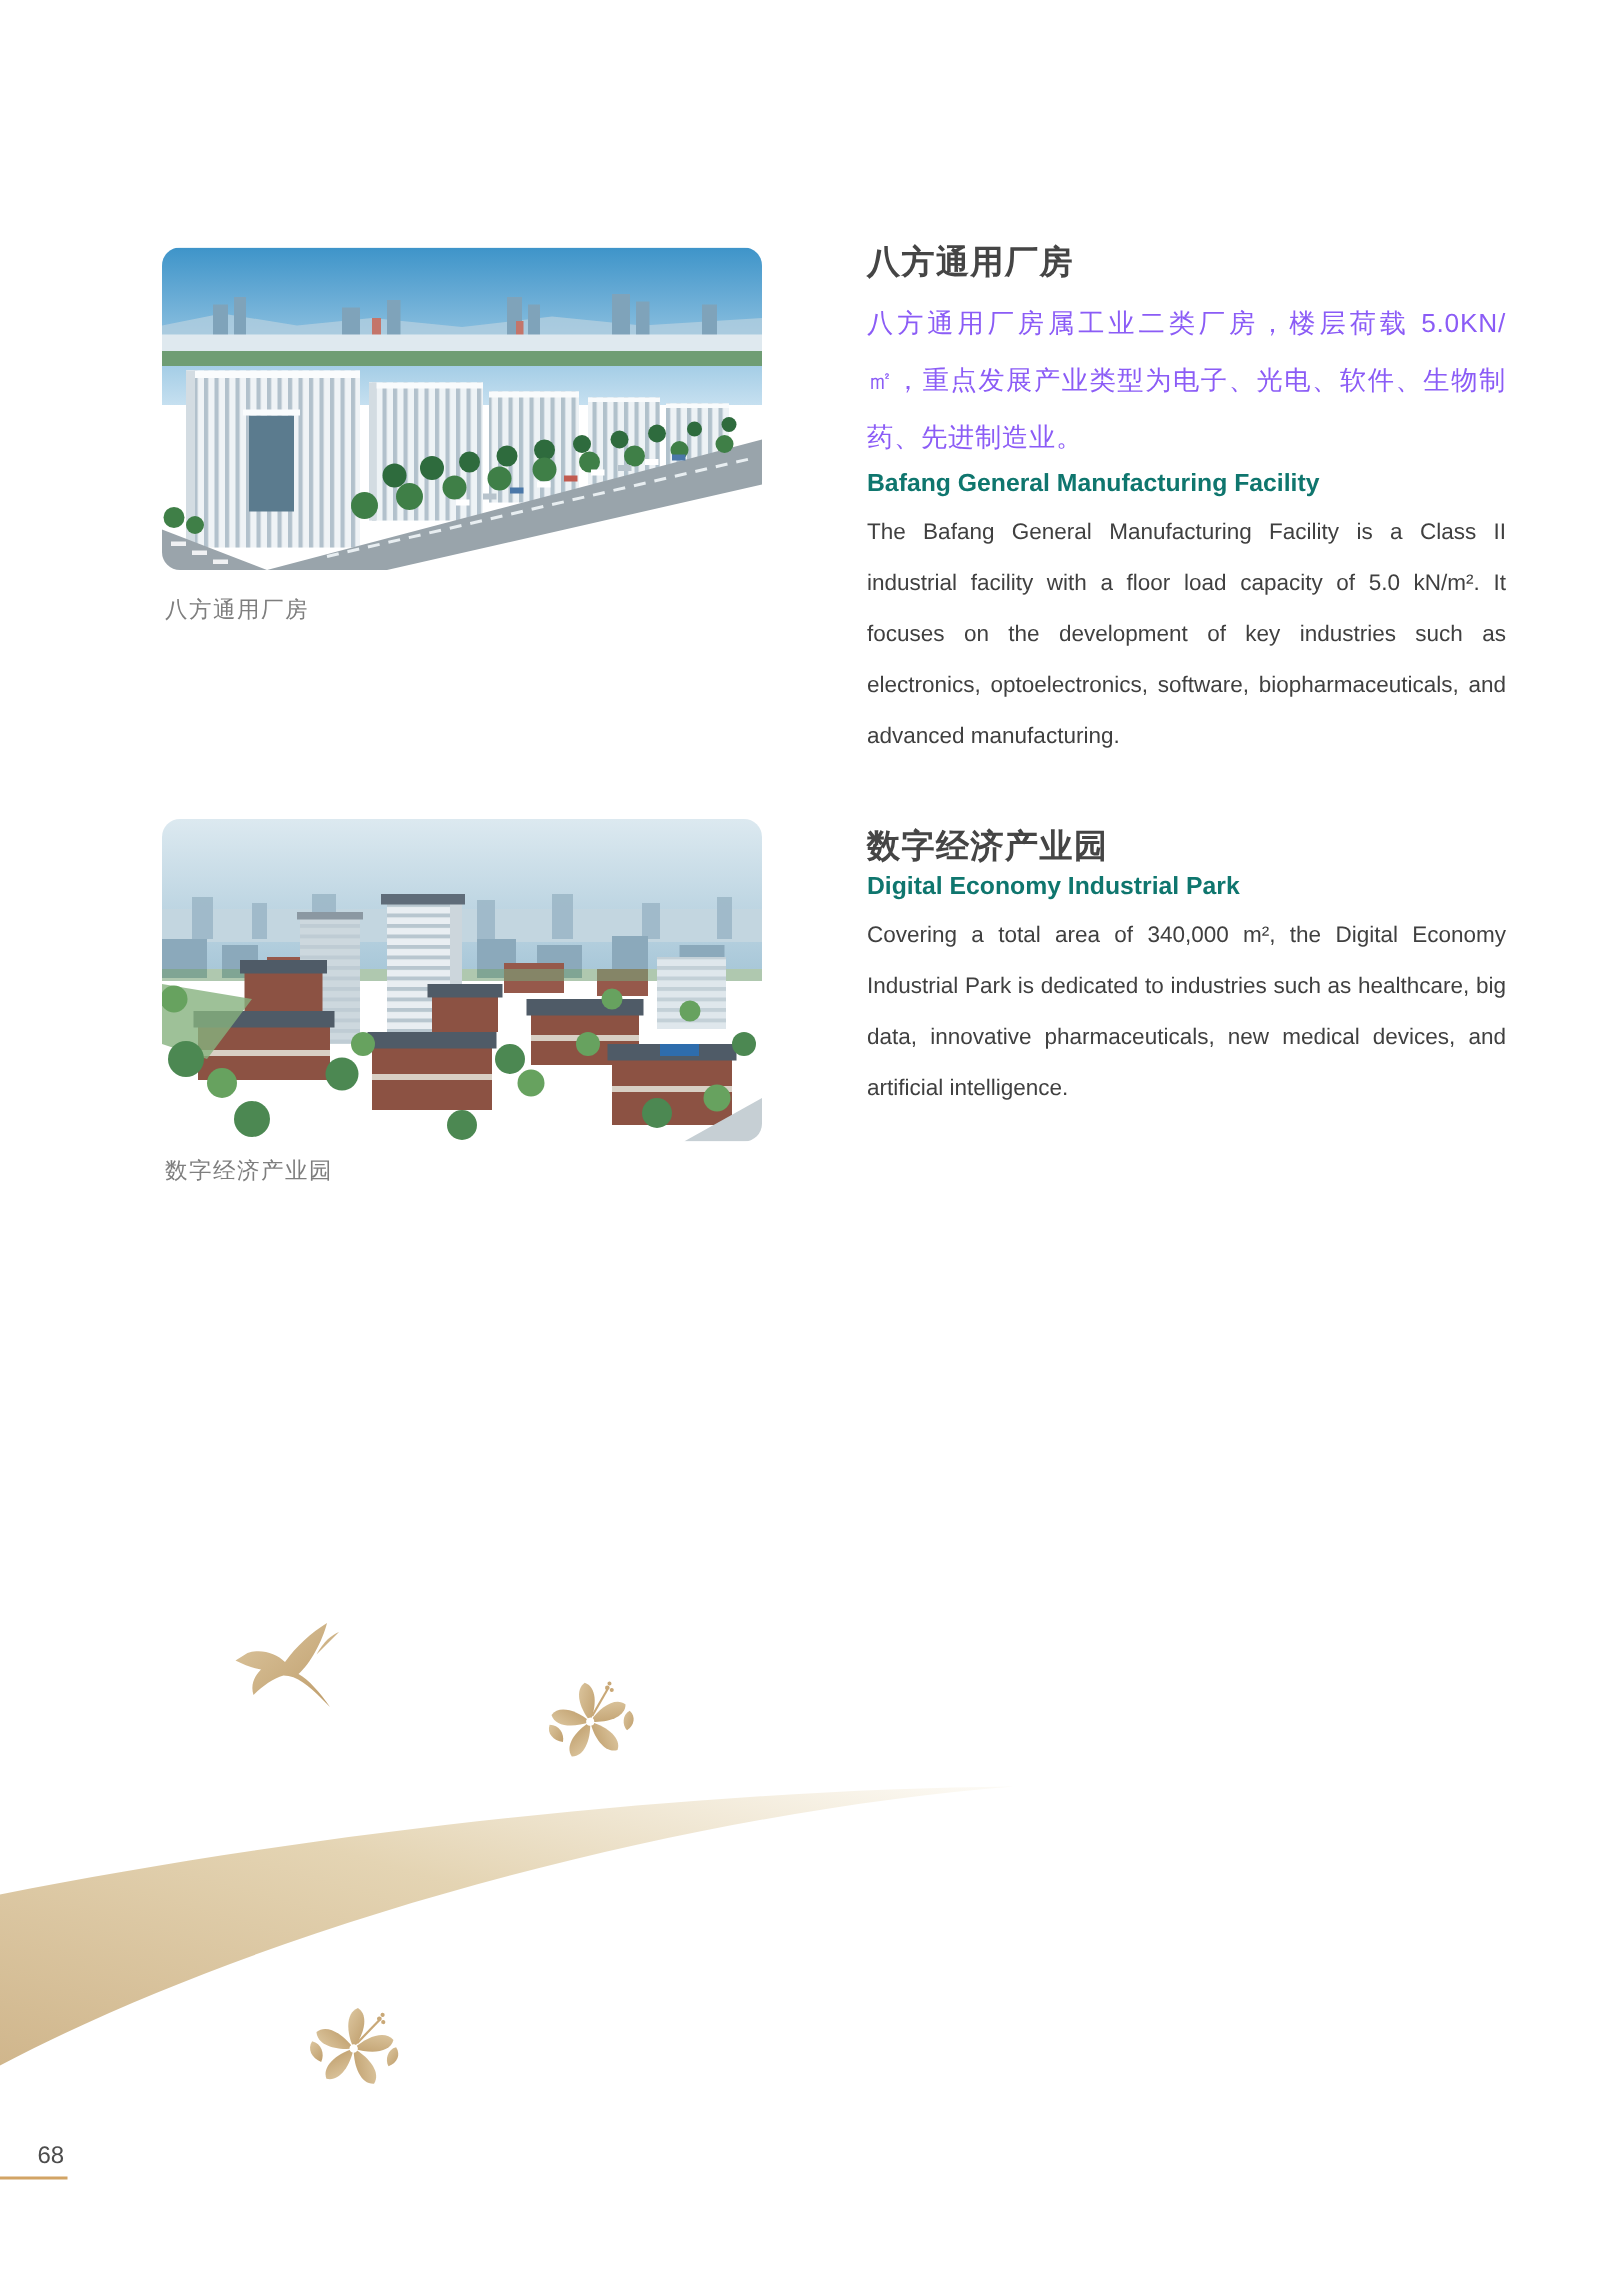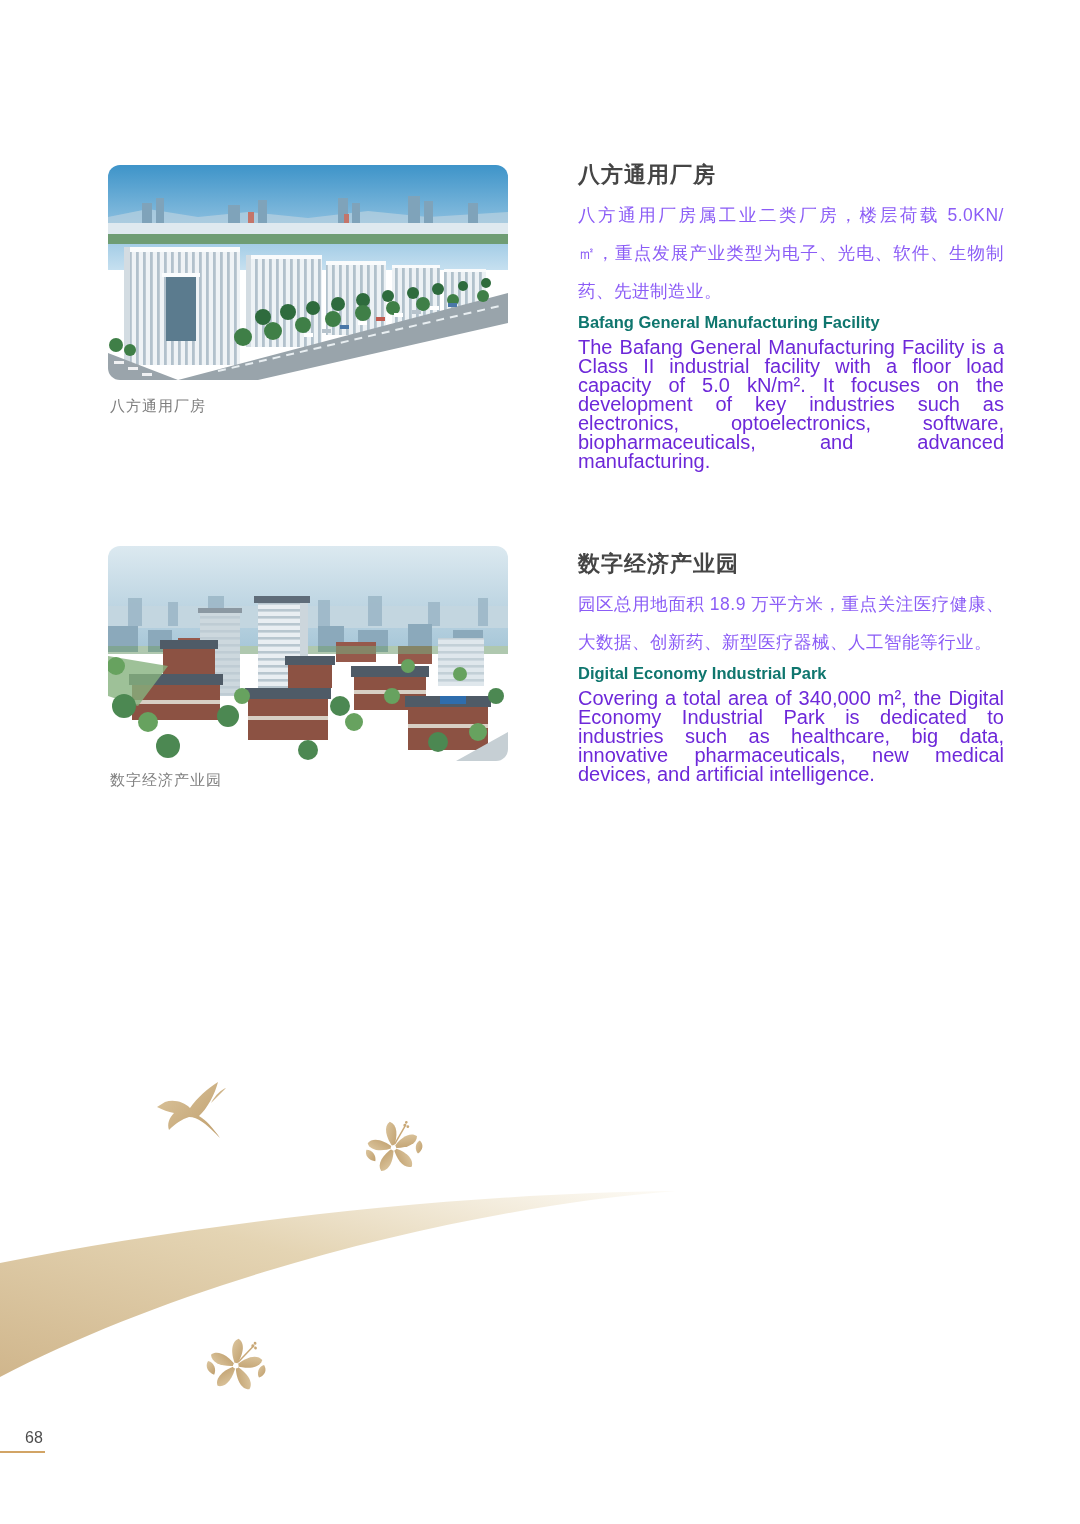--- a/index.html
+++ b/index.html
@@ -16,21 +16,21 @@
   .photo svg{display:block;width:100%;height:100%;}
   .caption{position:absolute;left:110px;font-size:15px;color:#7e7e7e;letter-spacing:1px;}
   #caption-1{top:397px;}
   #caption-2{top:771px;}
   .textcol{position:absolute;left:578px;width:426px;}
   #text-1{top:160px;}
   #text-2{top:549px;}
   .zh-h{margin:0;font-size:22px;line-height:30px;font-weight:700;color:#454545;letter-spacing:1px;}
   .zh-b{margin:6px 0 0;font-size:17.5px;line-height:38px;color:#8b5cf6;text-align:justify;letter-spacing:.5px;}
   .en-h{margin:0;font-size:16.5px;line-height:24px;font-weight:700;color:#0f766e;}
-  .en-b{margin:4px 0 0;font-size:20px;line-height:19px;color:#6d28d9;text-align:justify;}
+  .en-b{margin:4px 0 0;font-size:15px;line-height:34px;color:#404040;text-align:justify;}
   .decor{position:absolute;}
   #bird{left:156px;top:1081px;width:84px;height:60px;}
   #flower-1{left:360px;top:1117px;width:68px;height:56px;transform:rotate(-8deg);}
   #flower-2{left:198px;top:1334px;width:78px;height:58px;transform:rotate(6deg);}
   #swoosh{left:0;top:1185px;width:680px;height:205px;}
   .decor svg{display:block;width:100%;height:100%;}
   #page-num{position:absolute;left:25px;top:1429px;font-size:16px;color:#4d4d4d;}
   #page-rule{position:absolute;left:0;top:1451px;width:45px;height:2px;background:#d2a465;}
 </style>
 </head>
@@ -263,21 +263,20 @@
           <circle cx="352" cy="128" r="7"></circle>
           <circle cx="8" cy="120" r="9"></circle>
       </g>
       <polygon points="348,215 400,186 400,215" fill="#c6cfd4"></polygon>
     </svg>
   </figure>
   <div class="caption" id="caption-2">数字经济产业园</div>
 
   <div class="textcol" id="text-2">
     <h2 class="zh-h">数字经济产业园</h2>
-    <p class="zh-b">园区总用地面积 18.9 万平方米，重点关注医疗健康、大数据、创新药、新型医疗器械、人工智能等行业。</p>
     <h3 class="en-h">Digital Economy Industrial Park</h3>
     <p class="en-b">Covering a total area of 340,000 m², the Digital Economy Industrial Park is dedicated to industries such as healthcare, big data, innovative pharmaceuticals, new medical devices, and artificial intelligence.</p>
   </div>
 
   <div class="decor" id="bird">
     <svg viewBox="0 0 84 60">
       <defs>
         <linearGradient id="g1" x1="0" y1="0" x2="1" y2="1">
           <stop offset="0" stop-color="#dcc69f"></stop>
             <stop offset="1" stop-color="#bf9e6c"></stop>

